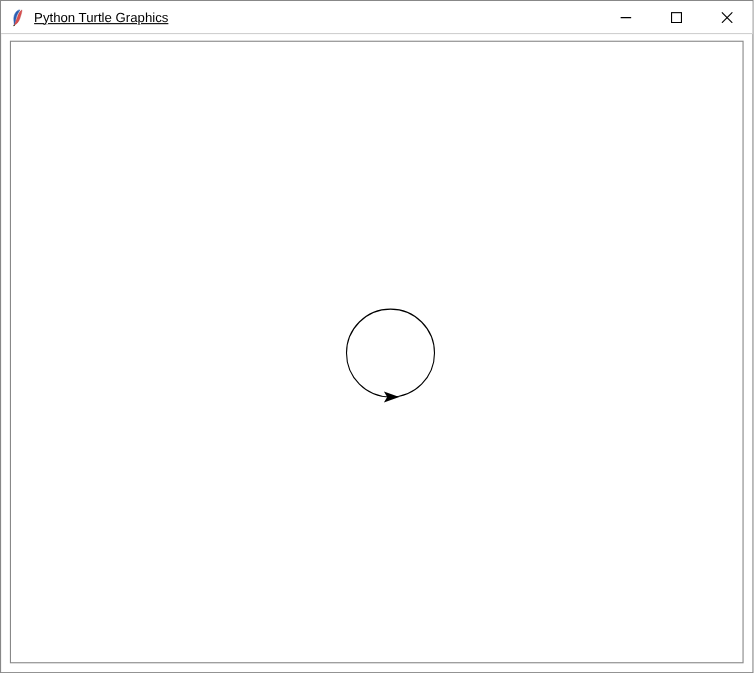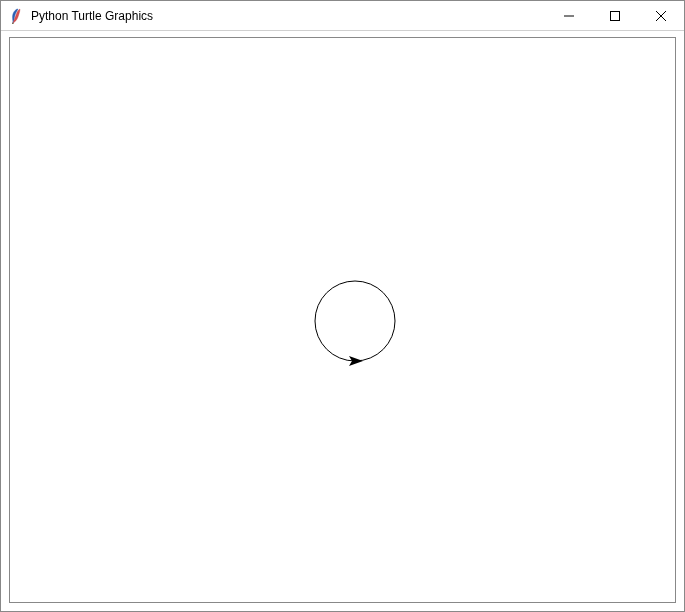--- a/index.html
+++ b/index.html
@@ -16,20 +16,21 @@
       border: 1px solid #888;
       background: #fff;
       position: relative;
     }
     .titlebar {
       height: 30px;
       display: flex;
       align-items: center;
       border-bottom: 1px solid #d0d0d0;
       background: #fff;
+      text-decoration: underline;
     }
     .titlebar-icon {
       width: 16px;
       height: 16px;
       margin: 0 6px 0 8px;
       display: inline-flex;
       align-items: center;
       justify-content: center;
     }
     .titlebar-title {

